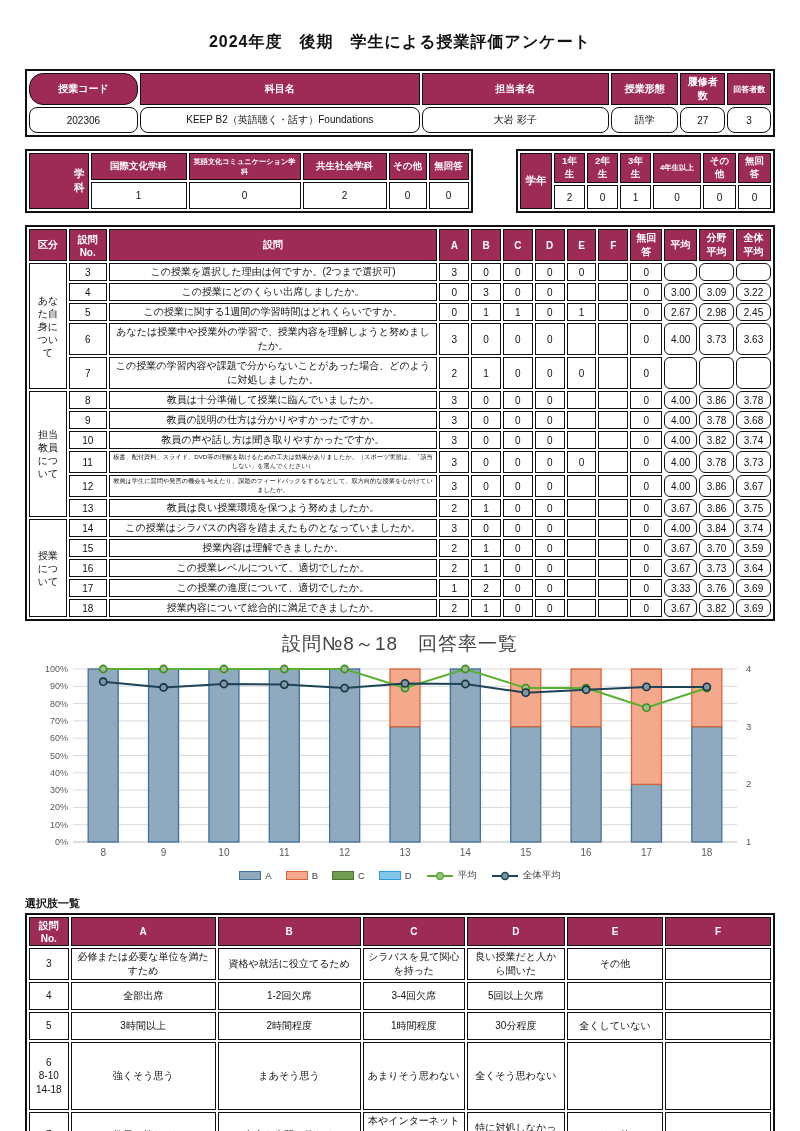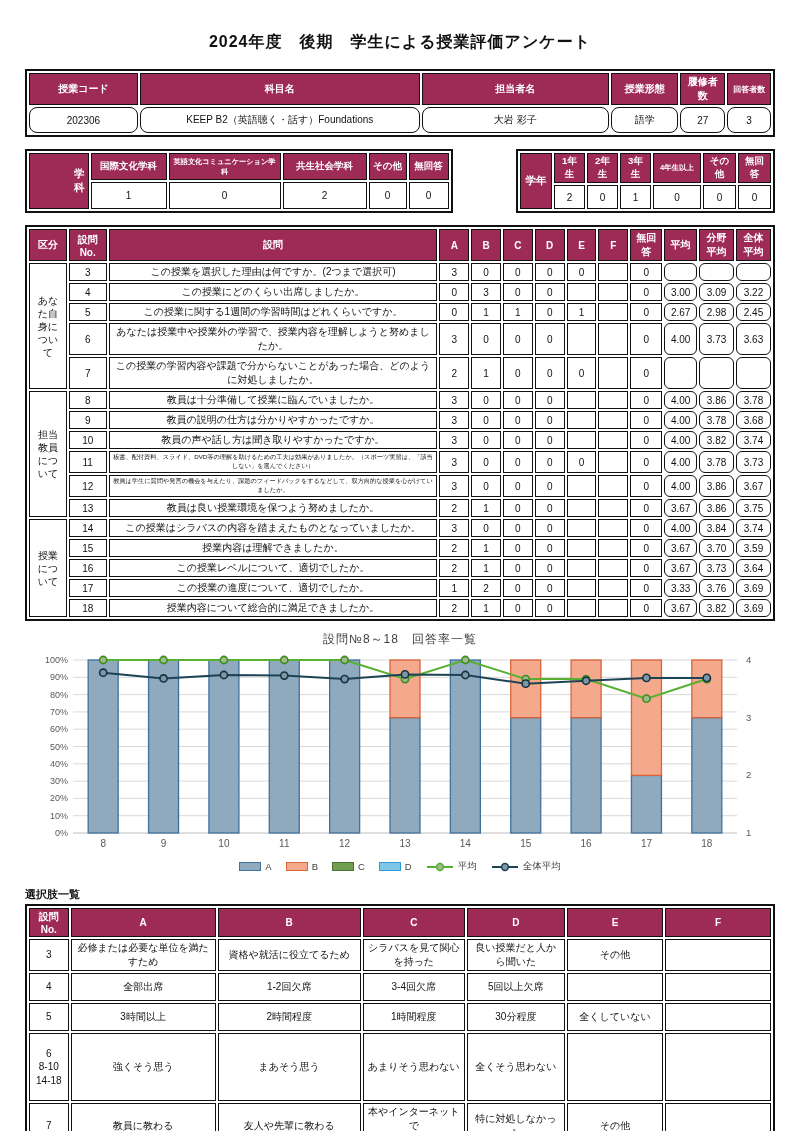--- a/index.html
+++ b/index.html
@@ -28,21 +28,21 @@
   .main-table td { height: 17px; }
   td.c-kubun { font-size: 10px; word-break: break-all; line-height: 1.3; padding: 2px 5px; }
   td.c-q { text-align: left; font-size: 9.3px; padding-left: 4px; }
   td.c-q.small-q { font-size: 6.2px; }
   td.c-n, td.c-nr { text-align: right; padding-right: 4px; }
   td.c-avg { text-align: center; border-radius: 6px; }
   td.slash { background-image: linear-gradient(to top right, transparent calc(50% - 0.8px), #222 calc(50% - 0.8px), #222 calc(50% + 0.8px), transparent calc(50% + 0.8px)); }
   th.th-sm { font-size: 8.5px; }
 
   .chart-block { margin-top: 10px; }
-  .chart-title { text-align: center; font-size: 12px; color: #404040; letter-spacing: 1px; margin-bottom: 4px; }
+  .chart-title { text-align: center; font-size: 19px; color: #404040; letter-spacing: 1px; margin-bottom: 4px; }
   .chart-legend { display: flex; justify-content: center; align-items: center; gap: 14px; margin-top: 2px; }
   .legend-item { display: flex; align-items: center; gap: 4px; font-size: 9.5px; color: #404040; }
   .legend-swatch { display: inline-block; width: 22px; height: 9px; border: 1.5px solid; }
 
   .options-block { margin-top: 14px; }
   .options-title { font-size: 11px; font-weight: bold; margin-bottom: 2px; }
   .options-table { width: 750px; }
   .options-table th { height: 20px; }
   .options-table td { font-size: 9px; text-align: left; padding: 2px 4px; height: 28px; }
   .options-table td.o-no { text-align: center; white-space: pre-line; line-height: 1.35; }
@@ -52,21 +52,21 @@
 </head>
 <body>
 
 <div class="page">
 
   <div class="page-title">2024年度　後期　学生による授業評価アンケート</div>
 
   <table class="xt info-table">
     <tbody id="info-body">
         <tr>
-          <th style="width: 112px; font-size: 10px;">授業コード</th>
+          <th style="width: 112px; font-size: 10px; border-radius: 14px;">授業コード</th>
           <th style="width: 290px; font-size: 10px;">科目名</th>
           <th style="width: 195px; font-size: 10px;">担当者名</th>
           <th style="width: 70px; font-size: 10px;">授業形態</th>
           <th style="width: 46px; font-size: 10px;">履修者数</th>
           <th class="th-xs" style="width: 45px; font-size: 8px; margin-top: 28px;">回答者数</th>
         </tr>
         <tr>
           <td>202306</td>
           <td>KEEP B2（英語聴く・話す）Foundations</td>
           <td>大岩 彩子</td>
@@ -75,21 +75,21 @@
           <td>3</td>
         </tr>
       </tbody>
   </table>
 
   <div class="two-tables">
     <table class="xt dg-table">
       <tbody id="dept-body">
           <tr>
             <th class="lbl" rowspan="2" style="width: 36px; padding-left: 44px;">学科</th>
-            <th style="width: 76px; font-size: 9.5px;">国際文化学科</th>
+            <th style="width: 96px; font-size: 9.5px;">国際文化学科</th>
             <th style="width: 112px; font-size: 7.2px;">英語文化コミュニケーション学科</th>
             <th style="width: 84px; font-size: 9.5px;">共生社会学科</th>
             <th style="width: 38px; font-size: 9.5px;">その他</th>
             <th style="width: 40px; font-size: 9.5px;">無回答</th>
           </tr>
           <tr>
             <td>1</td>
             <td>0</td>
             <td>2</td>
             <td>0</td>

